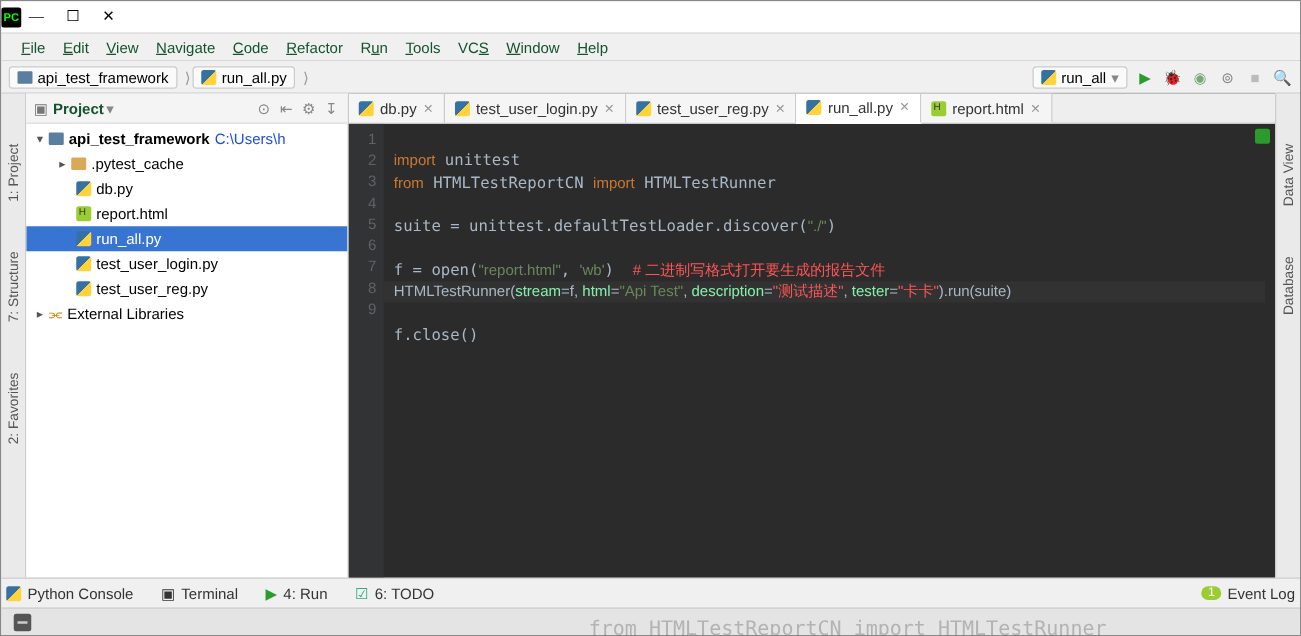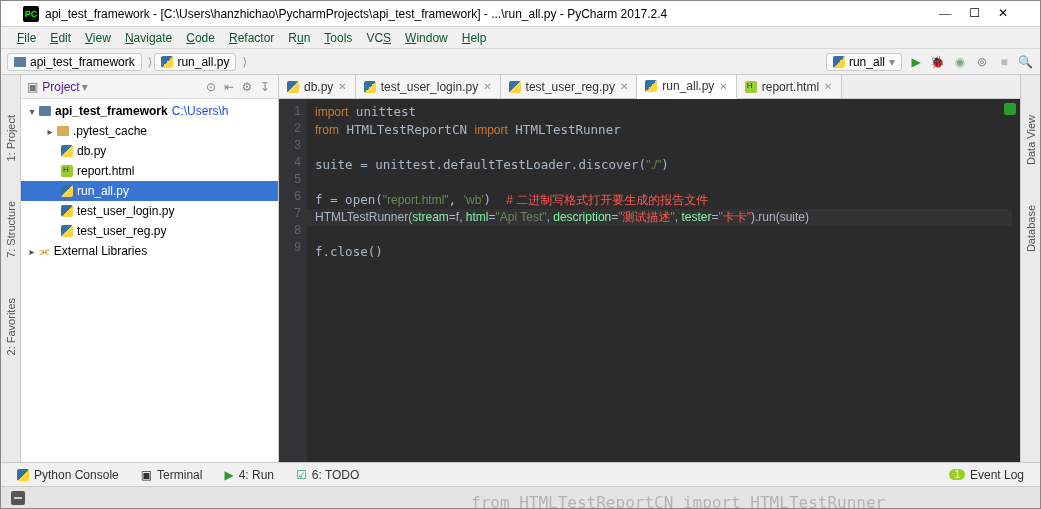--- a/index.html
+++ b/index.html
@@ -1,17 +1,17 @@
 <!DOCTYPE html>
 <html><head>
 <meta charset="utf-8">
 <style>
 * { margin: 0; padding: 0; box-sizing: border-box; font-family: "Segoe UI", Tahoma, sans-serif; font-size: 12px; }
 body { background: #f0f0f0; width: 1041px; height: 509px; overflow: hidden; display: flex; flex-direction: column; border: 1px solid #888; }
-.titlebar { display: flex; align-items: center; height: 26px; background: #fff; padding: 0 22px; border-bottom: 1px solid #d0d0d0; }
+.titlebar { display: flex; align-items: center; height: 26px; background: #fff; padding: 0 0; border-bottom: 1px solid #d0d0d0; }
 .titlebar .pc-ico { width: 16px; height: 16px; background: #000; color: #0f0; font-size: 9px; font-weight: bold; display: flex; align-items: center; justify-content: center; margin-right: 6px; border-radius: 2px; }
 .titlebar .title-text { flex: 1; color: #000; }
 .winctrl { display: flex; gap: 18px; padding-right: 10px; }
 .winctrl span { font-family: "Segoe UI Symbol"; cursor: default; }
 .menubar { display: flex; align-items: center; height: 22px; background: #f0f0f0; padding-left: 10px; gap: 2px; border-bottom: 1px solid #d8d8d8; }
 .menubar .mitem { padding: 2px 6px; color: #14532d; }
 .menubar .mitem u { text-decoration: underline; }
 .navbar { display: flex; align-items: center; height: 26px; background: #f0f0f0; padding: 0 6px; border-bottom: 1px solid #ccc; }
 .crumb-chip { display: flex; align-items: center; gap: 4px; padding: 1px 6px; border: 1px solid #ccc; border-radius: 3px; background: #fafafa; margin-right: 4px; }
 .dir-ico { width: 12px; height: 10px; background: #5a7ea0; border-radius: 1px; display: inline-block; }
@@ -26,61 +26,60 @@
 .bug-ico { color: #6aa84f; }
 .btn-ico { width: 16px; text-align:center; }
 .body-row { flex: 1; display: flex; min-height: 0; }
 .left-rail, .right-rail { width: 20px; background: #eaeaea; border-right: 1px solid #ccc; display: flex; flex-direction: column; align-items: center; padding-top: 40px; gap: 40px; }
 .right-rail { border-left: 1px solid #ccc; border-right: none; }
 .rail-txt { writing-mode: vertical-rl; transform: rotate(180deg); font-size: 11px; color: #555; }
 .rail-txt.l { writing-mode: vertical-rl; transform: rotate(180deg); }
 .tool-panel { width: 258px; background: #fff; border-right: 1px solid #ccc; display: flex; flex-direction: column; }
 .tool-head { display: flex; align-items: center; height: 24px; padding: 0 6px; border-bottom: 1px solid #ddd; background: #f4f4f4; }
 .tool-head .pt-ico { margin-right: 4px; color: #777; }
-.tool-head .lbl { font-weight: normal; color: #4c1d95; }
+.tool-head .lbl { font-weight: bold; color: #14532d; }
 .tool-head .spacer { flex: 1; }
 .tool-head .hbtn { margin-left: 4px; color: #888; width:14px; text-align:center; }
 .tree { flex: 1; overflow: hidden; padding-top: 2px; }
 .tree .node { display: flex; align-items: center; height: 20px; white-space: nowrap; padding-right: 2px;}
 .tree .arrow { width:14px; text-align:center; color:#555; font-size:10px;}
 .tree .txt { margin-left: 4px; }
 .tree .dim { color: #1d4ed8; margin-left: 4px; }
 .tree .sel { background: #3874d1; color: #fff; }
 .tree .sel .txt, .tree .sel .dim { color: #fff; }
 .ind0{padding-left:4px}.ind1{padding-left:22px}.ind2{padding-left:40px}
 .lib-ico { color:#d08000; }
 .editor-area { flex: 1; display: flex; flex-direction: column; background:#2b2b2b; min-width:0;}
 .tabbar { display: flex; height: 24px; background: #eee; border-bottom: 1px solid #ccc; }
 .tab { display:flex; align-items:center; gap:5px; padding:0 8px; border-right:1px solid #ccc; background:#f5f5f5; color:#333;}
 .tab.active { background:#fff; border-bottom:2px solid #fff; margin-bottom:-1px; font-weight: normal;}
 .tab .close { color:#999; font-size:10px;}
 .codewrap { flex:1; display:flex; overflow:hidden; }
 .gutter { width:28px; background:#313335; color:#606366; text-align:right; padding:4px 6px 0 0; font-family: Consolas, monospace; font-size:12px; line-height:17px;}
-.code { flex:1; padding:4px 8px; font-family: Consolas, monospace; font-size:12.5px; line-height:17px; color:#a9b7c6; white-space:pre; }
+.code { flex:1; padding:20px 8px; font-family: Consolas, monospace; font-size:12.5px; line-height:17px; color:#a9b7c6; white-space:pre; }
 .kw{color:#cc7832}.str{color:#6a8759}.red{color:#ff5555}.par{color:#86efac}
 .cline{ background:#323232; display:block; margin-left:-8px; padding-left:8px;}
 .chk-ico { width:12px; height:12px; border-radius:2px; background:#2b9b2b; display:inline-block; margin:2px; position:absolute; right:2px; top:26px;}
 .editor-area{position:relative}
 .statusbars{display:flex; flex-direction:column;}
-.sbar1 { display:flex; align-items:center; height:24px; background:#f0f0f0; border-top:1px solid #ccc; padding:0 16px; gap:22px;text-align:right;}
+.sbar1 { display:flex; align-items:center; height:24px; background:#f0f0f0; border-top:1px solid #ccc; padding:0 4px; gap:22px;text-align:right;}
 .sbar1 .sitem{display:flex; align-items:center; gap:5px; color:#333;}
 .sbar1 .right{margin-left:auto;}
 .evnum{background:#9acd32;color:#fff;border-radius:8px; padding:0 5px; font-size:10px;}
 .sbar2 { display:flex; align-items:center; height:22px; background:#e4e4e4; border-top:1px solid #ccc; padding:0 10px; color:#333;}
 .sbar2 .right{margin-left:auto; display:flex; gap:12px; color:#555;}
 .pass-ico{width:14px;height:14px;background:#555;border-radius:2px;display:inline-block;margin-right:6px; position:relative}
 .pass-ico::after{content:"";position:absolute;left:3px;top:6px;width:8px;height:2px;background:#ccc}
 .cut-txt{position:absolute; left:470px; bottom:-4px; color:#b3b3b3; font-family:Consolas,monospace; font-size:16px;}
 </style>
 </head>
 <body>
 
 <div class="titlebar">
   <div class="pc-ico">PC</div>
-  <div class="title-text">api_test_framework - [C:\Users\hanzhichao\PycharmProjects\api_test_framework] - ...\run_all.py - PyCharm 2017.2.4</div>
   <div class="winctrl">
     <span>—</span>
     <span>☐</span>
     <span>✕</span>
   </div>
 </div>
 
 <div class="menubar">
   <span class="mitem"><u>F</u>ile</span>
   <span class="mitem"><u>E</u>dit</span>

